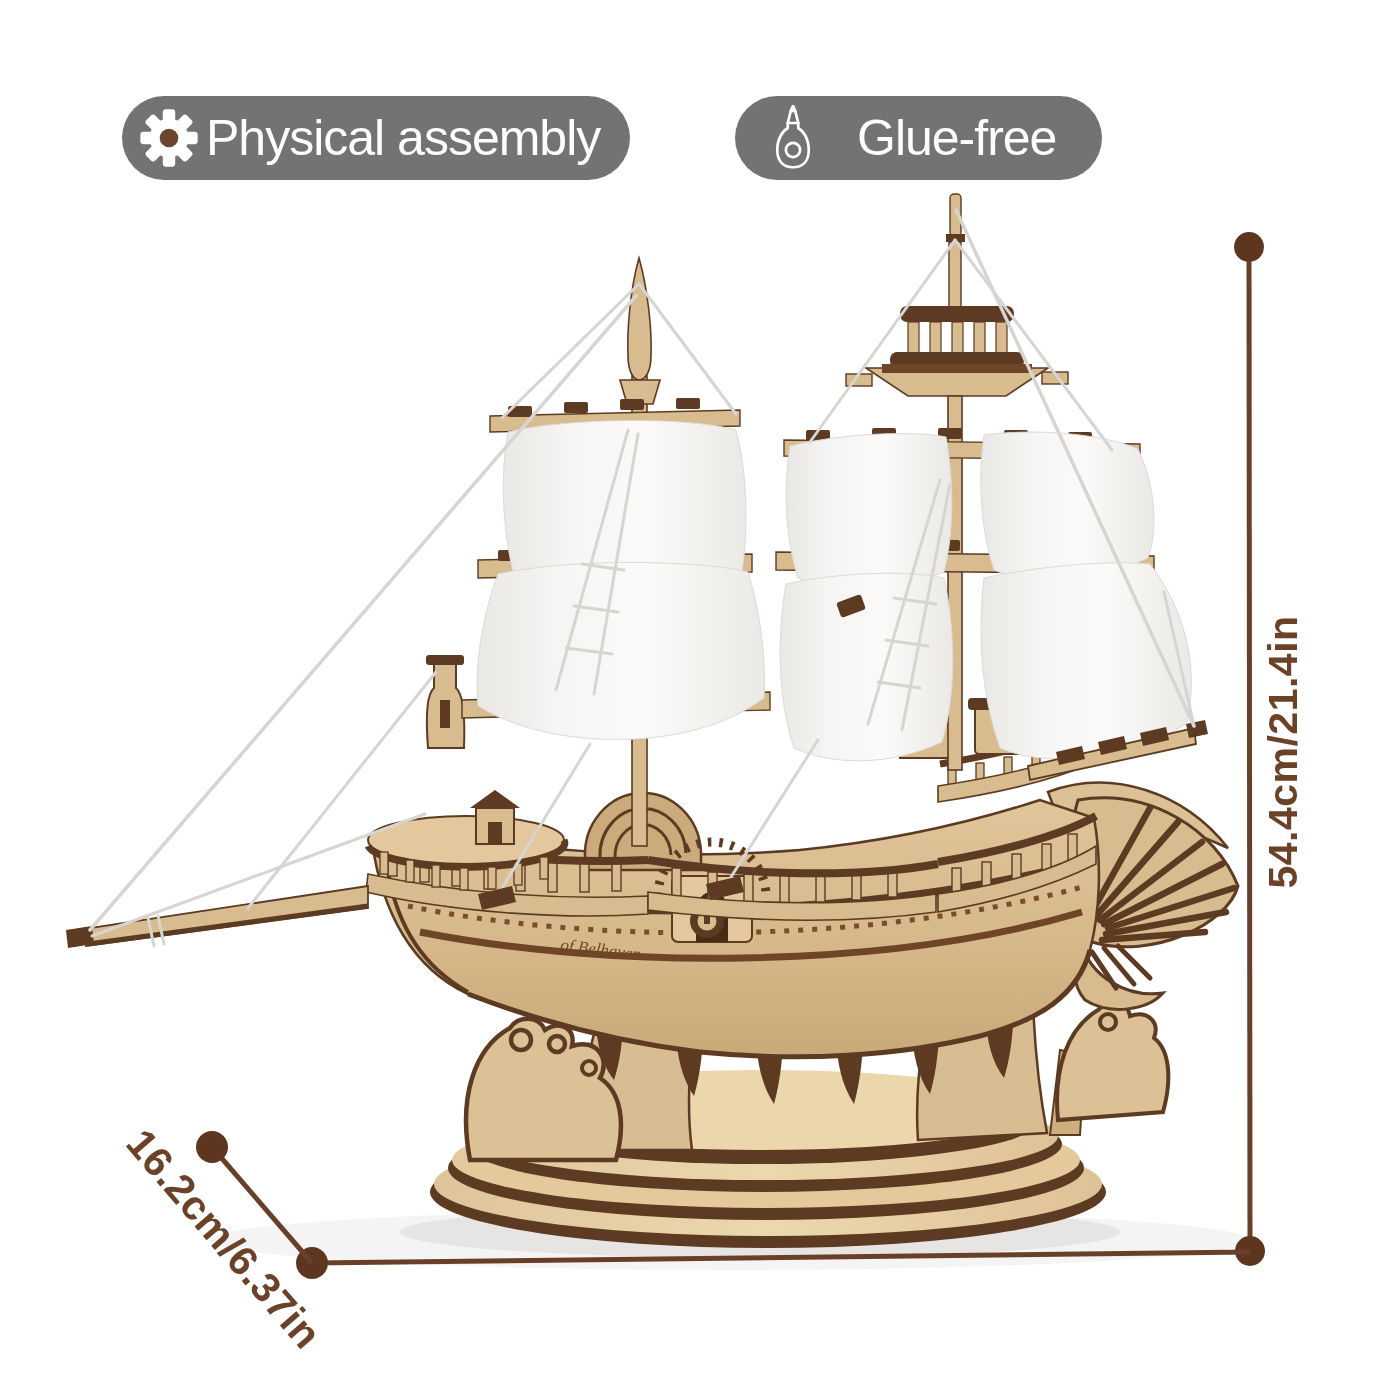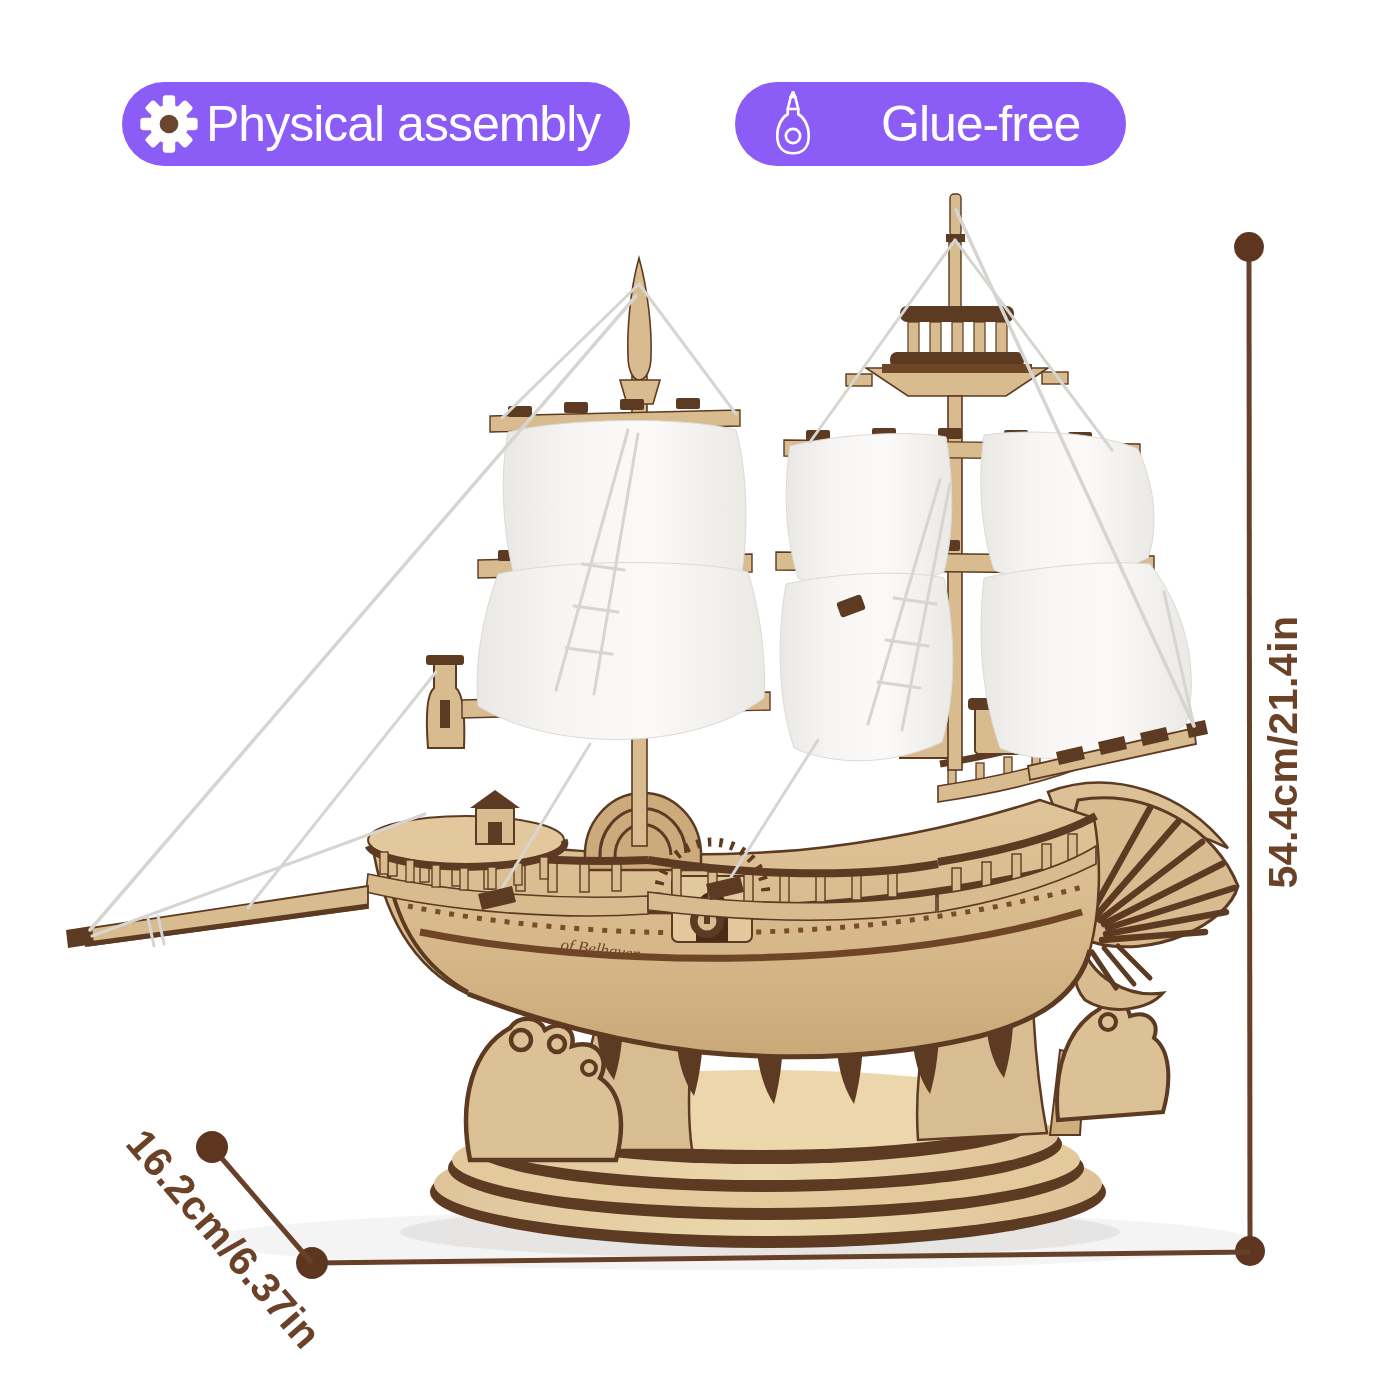--- a/index.html
+++ b/index.html
@@ -2,25 +2,25 @@
 <html><head>
 <meta charset="utf-8">
 <style>
   html,body{margin:0;padding:0;background:#ffffff;}
   .canvas{
     position:relative;width:1400px;height:1400px;background:#ffffff;overflow:hidden;
     font-family:"Liberation Sans","DejaVu Sans",sans-serif;
   }
   .scene{position:absolute;left:0;top:0;width:1400px;height:1400px;}
   .badge{
-    position:absolute;top:82px;display:inline-flex;align-items:center;
-    background:#8b5cf6;border-radius:44px;height:84px;box-sizing:border-box;
+    position:absolute;top:96px;display:inline-flex;align-items:center;
+    background:#737373;border-radius:44px;height:84px;box-sizing:border-box;
   }
   .badge-physical{left:122px;padding:0 30px 0 16px;gap:6px;}
-  .badge-glue{left:735px;padding:0 46px 0 34px;gap:64px;}
+  .badge-glue{left:735px;padding:0 46px 0 34px;gap:40px;}
   .badge .label{
     font-size:50px;letter-spacing:-1px;color:#fdfdfc;white-space:nowrap;line-height:1;
     font-weight:400;
   }
   .badge svg{display:block;flex:0 0 auto;}
   .dim-label{
     position:absolute;color:#6b4227;font-weight:bold;font-size:41px;
     letter-spacing:0.5px;text-align:center;white-space:nowrap;line-height:46px;height:46px;
   }
   .dim-width{left:455px;top:1268px;width:600px;}

